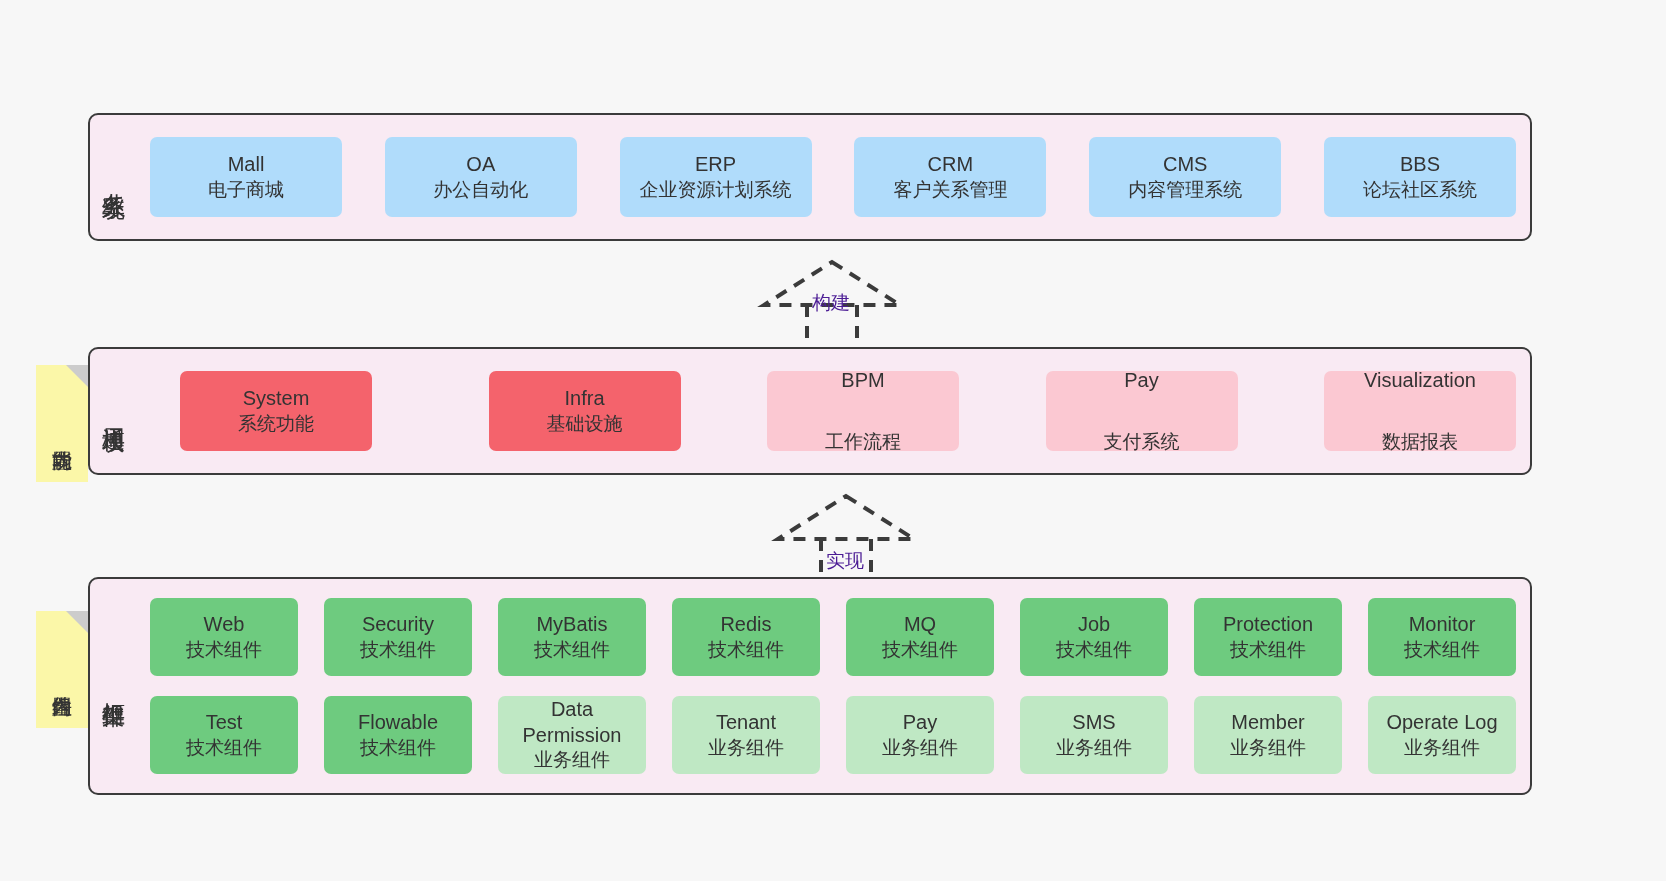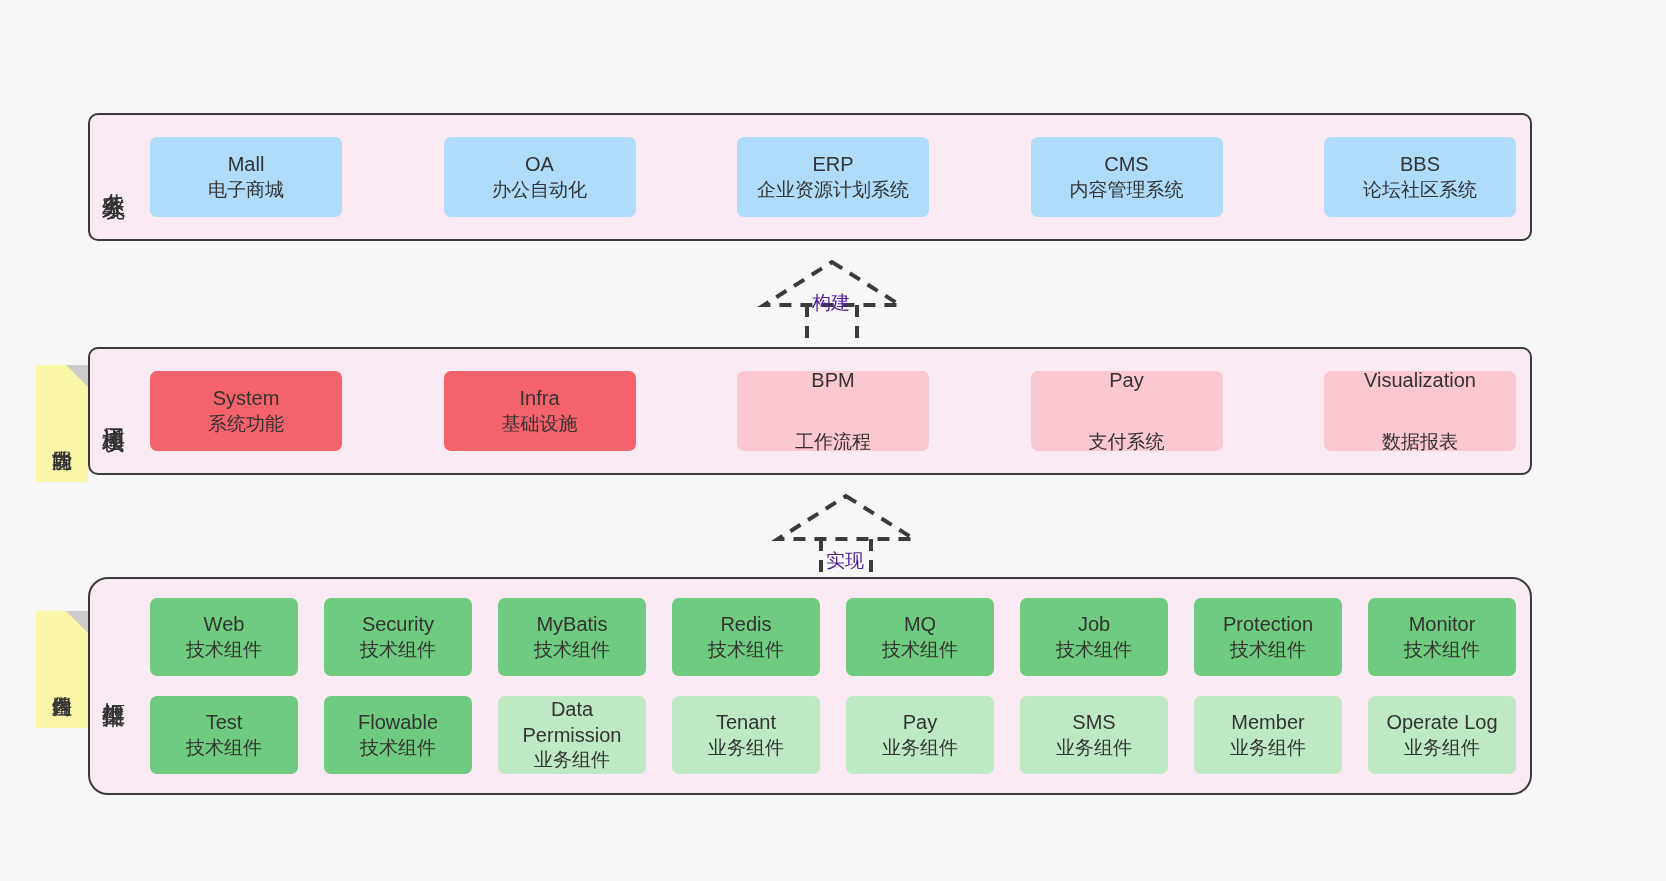--- a/index.html
+++ b/index.html
@@ -77,21 +77,21 @@
     text-align: center;
     line-height: 1.28;
     color: #333333;
     padding: 4px 6px;
     overflow: hidden;
   }
   .card .t1 { font-size: 20px; }
   .card .t2 { font-size: 19px; }
 
   .c-blue       { background: #b0dcfb; }
-  .c-red        { background: #f4636c; }
+  .c-red        { background: #f4636c; margin-left: 30px; }
   .c-pink       { background: #fbc8d2; gap: 36px; }
   .c-green      { background: #6ecb7f; }
   .c-greenlight { background: #bfe8c4; }
 
   
   .layer-biz .card   { width: 192px; height: 80px; }
   .layer-mod .card   { width: 192px; height: 80px; }
   .layer-fw  .card   { width: 148px; height: 78px; }
 
   
@@ -153,20 +153,24 @@
         <div class="card c-blue">
           <span class="t1">OA</span>
           <span class="t2">办公自动化</span>
         </div>
 
         <div class="card c-blue">
           <span class="t1">ERP</span>
           <span class="t2">企业资源计划系统</span>
         </div>
 
+        <div class="card c-blue">
+          <span class="t1">CRM</span>
+          <span class="t2">客户关系管理</span>
+        </div>
 
         <div class="card c-blue">
           <span class="t1">CMS</span>
           <span class="t2">内容管理系统</span>
         </div>
 
         <div class="card c-blue">
           <span class="t1">BBS</span>
           <span class="t2">论坛社区系统</span>
         </div>
@@ -231,21 +235,21 @@
       <path d="M55,47 L55,86 M105,47 L105,86" fill="none" stroke="#3b3b3b" stroke-width="4" stroke-dasharray="12,9"></path>
     </svg>
   </div>
   <div class="uml-label" style="left:826px; top:548px;">实现</div>
 
   <div class="sticky" style="left:36px; top:611px; height:117px;">
     <span class="fold"></span>
     <span>内置组件</span>
   </div>
 
-  <div class="layer layer-fw" style="left:88px; top:577px; width:1444px; height:218px;border-radius:20px;">
+  <div class="layer layer-fw" style="left:88px; top:577px; width:1444px; height:218px;">
     <div class="layer-title">框架组件</div>
     <div class="layer-body">
 
       <div class="row">
         <div class="card c-green">
           <span class="t1">Web</span>
           <span class="t2">技术组件</span>
         </div>
         <div class="card c-green">
           <span class="t1">Security</span>

